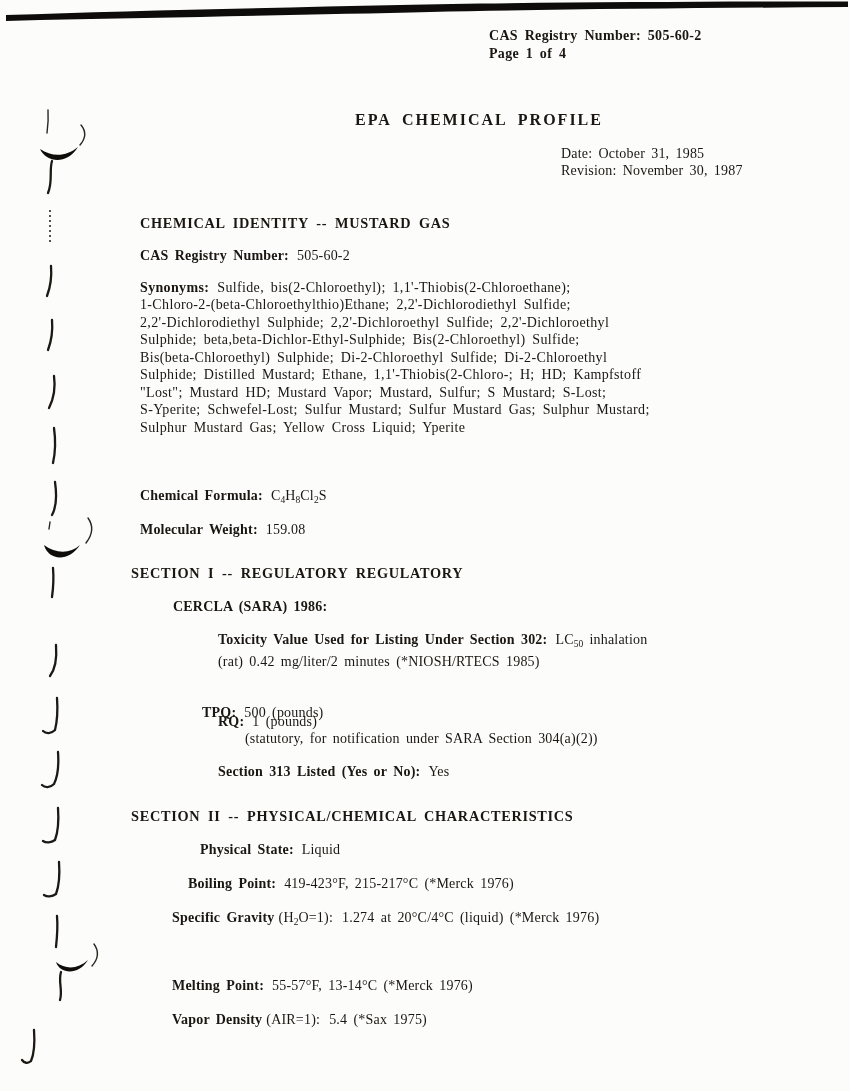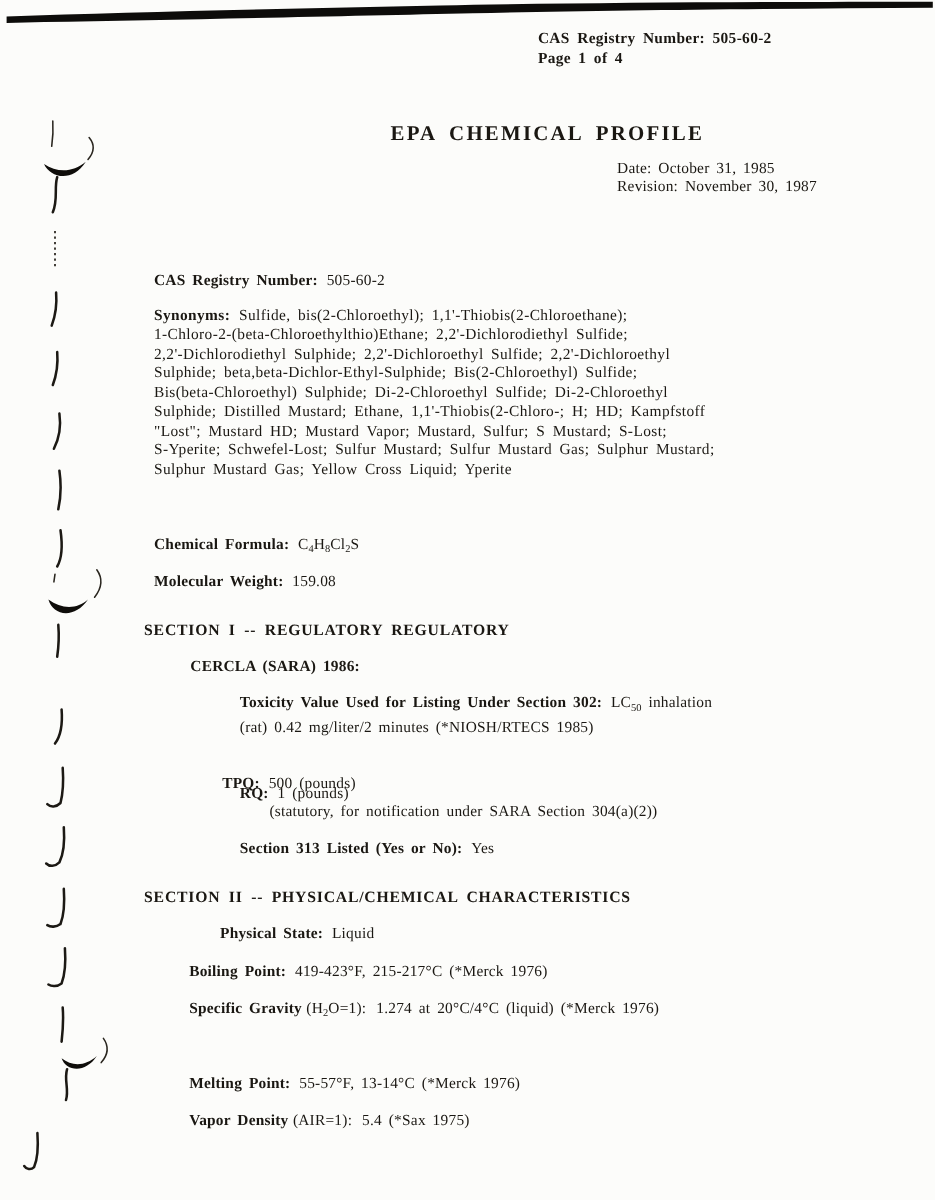--- a/index.html
+++ b/index.html
@@ -11,21 +11,21 @@
     color:#1a1712; overflow:hidden;
   }
   .abs { position:absolute; white-space:nowrap; }
   .txt { font-size:14px; line-height:17.45px; letter-spacing:0.2px; word-spacing:2.5px; }
   .syn { word-spacing:3px; letter-spacing:0.35px; }
   .bold { font-weight:bold; }
   .lbl { font-weight:bold; margin-right:8px; }
   .lbl2 { font-weight:bold; margin-right:4px; }
   .paren { margin-right:9px;margin-top:28px; }
   .heading { font-weight:bold; font-size:14.3px; letter-spacing:0.7px; word-spacing:3.5px; }
-  .doc-title { font-weight:bold; font-size:19px; letter-spacing:2px; word-spacing:5px; }
+  .doc-title { font-weight:bold; font-size:16px; letter-spacing:2px; word-spacing:5px; }
   .hdr { font-weight:bold; font-size:14px; line-height:17.5px; word-spacing:3px; letter-spacing:0.3px; }
   sub { font-size:9.5px; vertical-align:-3px; letter-spacing:0; }
   .indent2 { padding-left:27px; }
   svg.layer { position:absolute; left:0; top:0; pointer-events:none; }
   .mk { stroke:#1c1914; stroke-width:2.3; fill:none; stroke-linecap:round; }
   .mk-thin { stroke:#2a261f; stroke-width:1.4; fill:none; stroke-linecap:round; }
   .mk-dot { stroke:#2a261f; stroke-width:1.6; fill:none; stroke-dasharray:2,3; }
   .mk-fill { fill:#0f0d0a; stroke:none; }
 </style>
 </head>
@@ -69,20 +69,21 @@
     <div>Page 1 of 4</div>
   </div>
 
   <div class="abs doc-title" style="left:355px; top:111px;">EPA CHEMICAL PROFILE</div>
 
   <div class="abs txt" style="left:561px; top:145px;">
     <div>Date: October 31, 1985</div>
     <div>Revision: November 30, 1987</div>
   </div>
 
+  <div class="abs heading" style="left:140px; top:215px;">CHEMICAL IDENTITY -- MUSTARD GAS</div>
 
   <div class="abs txt" style="left:140px; top:247px;">
     <span class="lbl">CAS Registry Number:</span><span>505-60-2</span>
   </div>
 
   <div class="abs txt syn" style="left:140px; top:279px;">
     <div><span class="lbl">Synonyms:</span><span>Sulfide, bis(2-Chloroethyl); 1,1'-Thiobis(2-Chloroethane);</span></div>
     <div>1-Chloro-2-(beta-Chloroethylthio)Ethane; 2,2'-Dichlorodiethyl Sulfide;</div>
     <div>2,2'-Dichlorodiethyl Sulphide; 2,2'-Dichloroethyl Sulfide; 2,2'-Dichloroethyl</div>
     <div>Sulphide; beta,beta-Dichlor-Ethyl-Sulphide; Bis(2-Chloroethyl) Sulfide;</div>
@@ -122,21 +123,21 @@
   <div class="abs txt" style="left:218px; top:763px;">
     <span class="lbl">Section 313 Listed (Yes or No):</span><span>Yes</span>
   </div>
 
   <div class="abs heading" style="left:131px; top:808px;">SECTION II -- PHYSICAL/CHEMICAL CHARACTERISTICS</div>
 
   <div class="abs txt" style="left:172px; top:841px;margin-left:28px;">
     <span class="lbl">Physical State:</span><span>Liquid</span>
   </div>
 
-  <div class="abs txt" style="left:172px; top:875px;">
+  <div class="abs txt" style="left:188px; top:875px;">
     <span class="lbl">Boiling Point:</span><span>419-423°F, 215-217°C (*Merck 1976)</span>
   </div>
 
   <div class="abs txt" style="left:172px; top:909px;">
     <span class="lbl2">Specific Gravity</span><span class="paren"><span>(H</span><sub>2</sub><span>O=1):</span></span><span>1.274 at 20°C/4°C (liquid) (*Merck 1976)</span>
   </div>
 
 
   <div class="abs txt" style="left:172px; top:977px;">
     <span class="lbl">Melting Point:</span><span>55-57°F, 13-14°C (*Merck 1976)</span>

